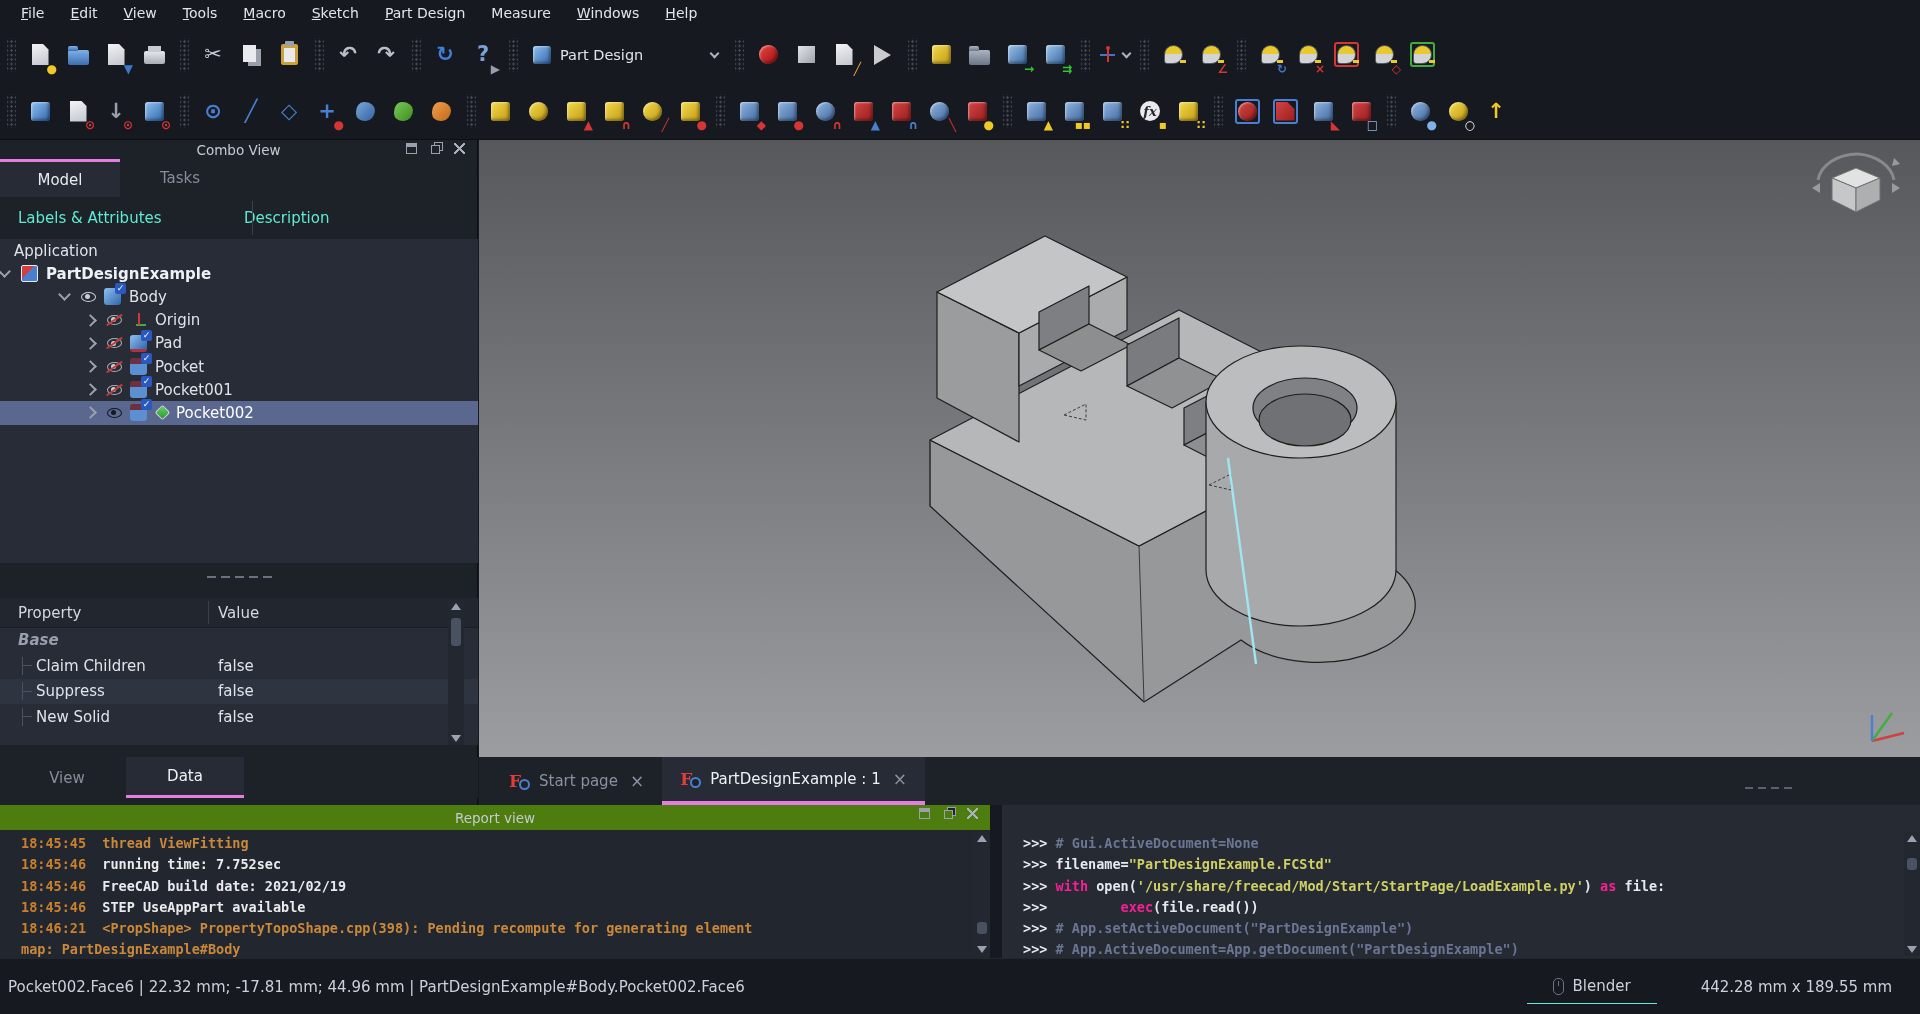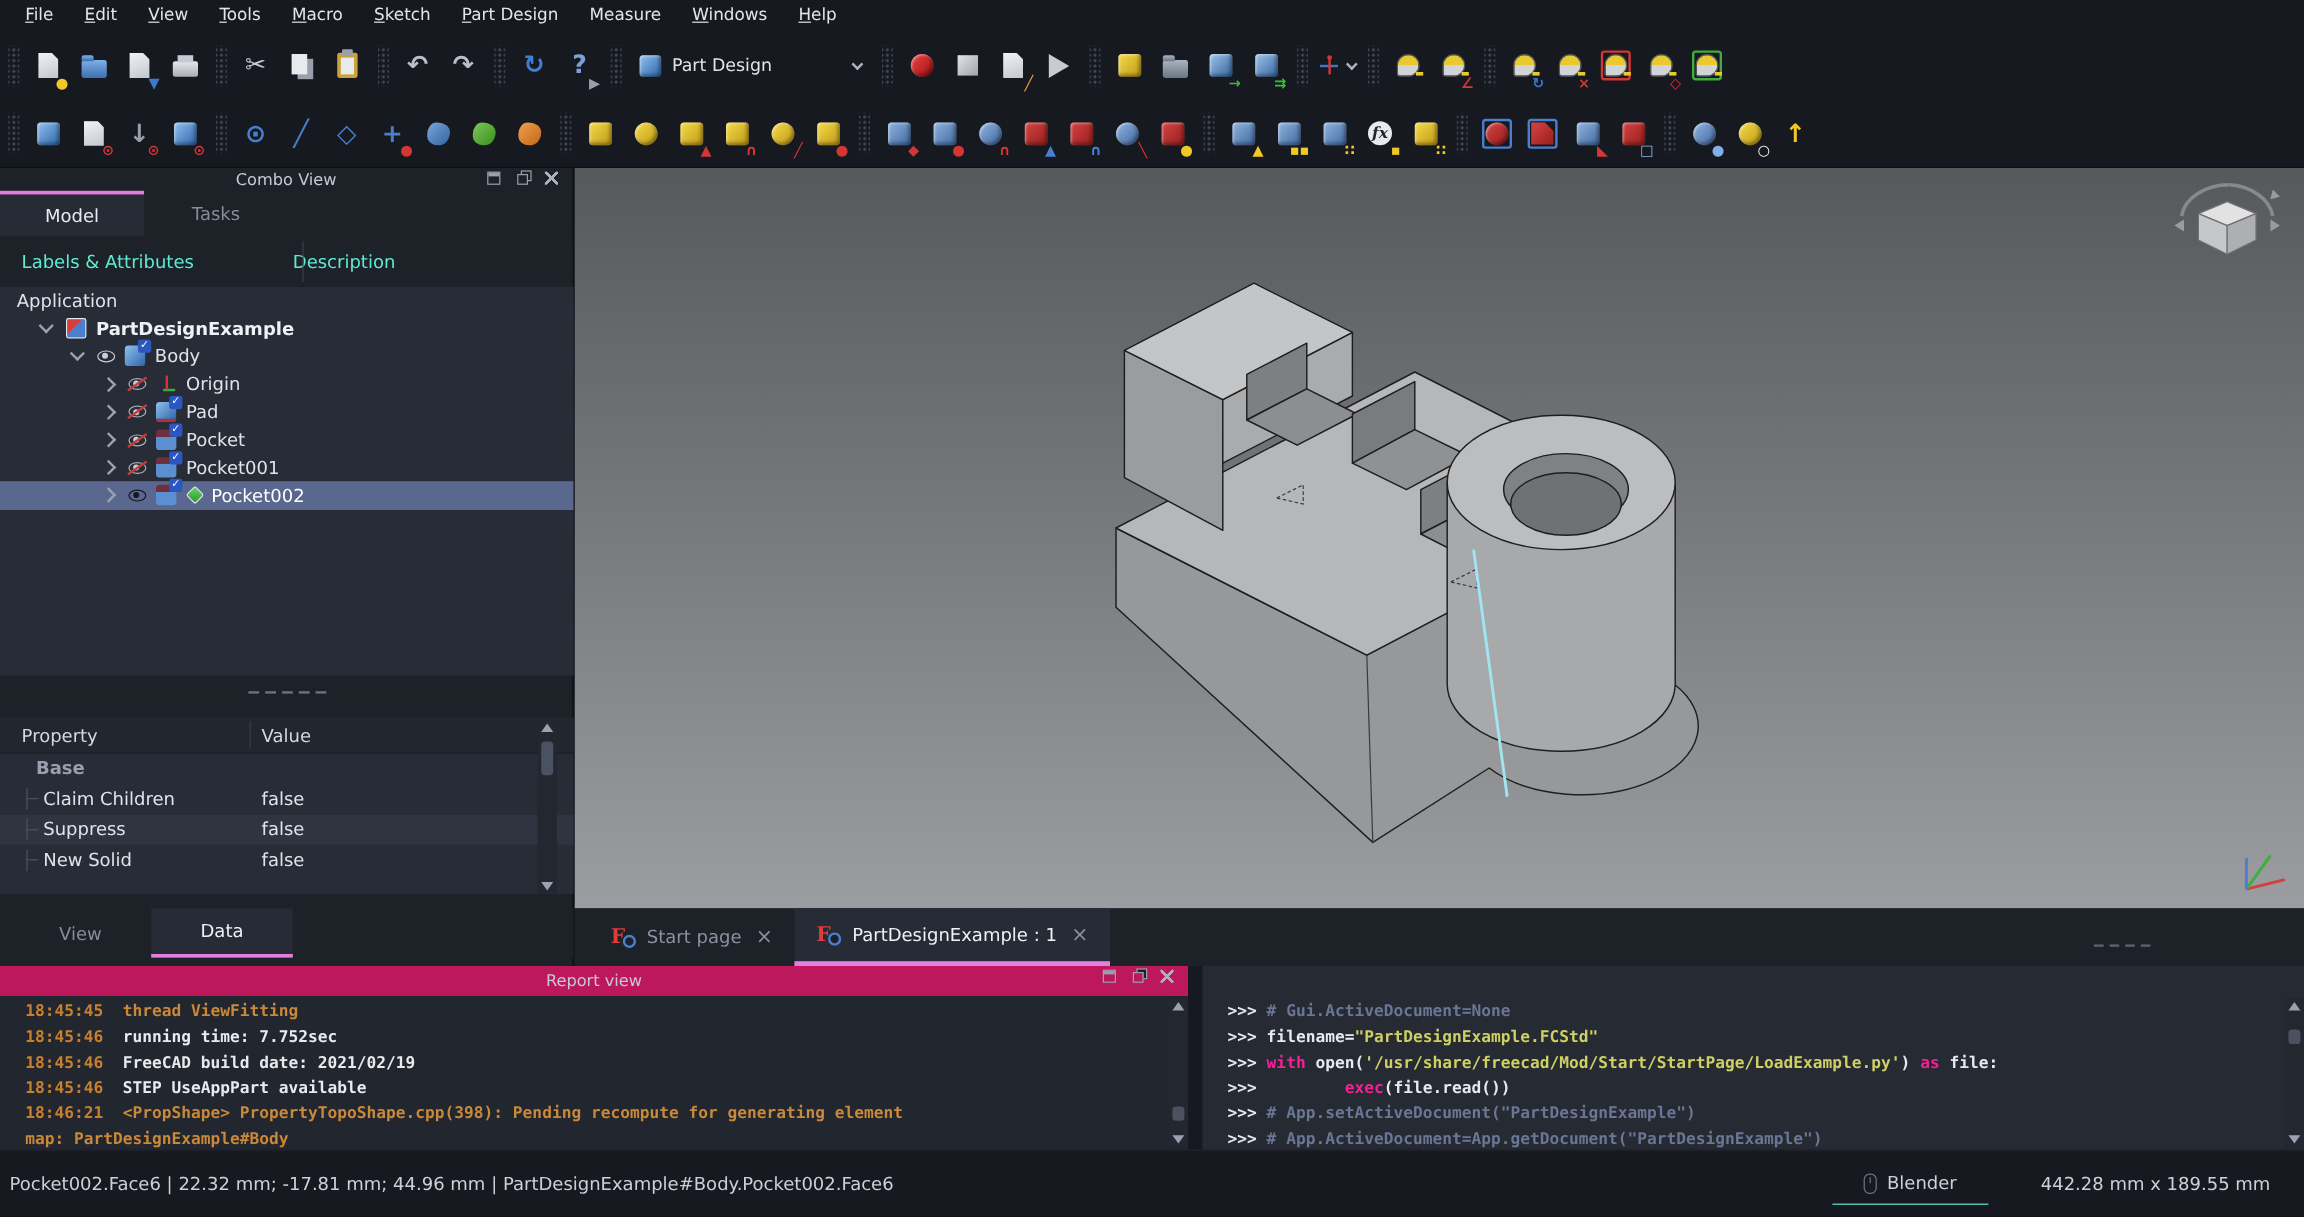--- a/index.html
+++ b/index.html
@@ -98,21 +98,21 @@
   .tag { width:11px; height:11px; margin:0 2px; background:linear-gradient(135deg,#63d463,#2a9a2a);
     border:1.4px solid #d8dce4; transform:rotate(45deg); border-radius:2px; flex:none; }
   .panel-splitter { position:absolute; left:0; top:431px; width:478px; height:12px; display:flex; align-items:center; justify-content:center; gap:5px; }
   .panel-splitter i { width:9px; height:2px; background:#6a7280; }
   
   #prop-table { position:absolute; left:0; top:458px; width:478px; height:147px; background:#272c36; font-size:15px; }
   .prop-head { position:relative; height:30px; display:flex; align-items:center; color:#d4d8e0; background:#22262e; border-bottom:1px solid #1a1d24; }
   .prop-head .c1 { padding-left:18px; width:208px; }
   .prop-head .vdiv { position:absolute; left:208px; top:3px; bottom:3px; width:1px; background:#3a3f4a; }
   .prop-head .c2 { padding-left:10px; }
-  .prop-group { height:25px; line-height:25px; padding-left:30px; font-weight:bold; color:#989fae; }
+  .prop-group { height:25px; line-height:25px; padding-left:18px; font-weight:bold; color:#989fae;font-style:italic; }
   .prop-row { display:flex; height:25.5px; align-items:center; }
   .prop-row.hl { background:#2e3440; }
   .prop-row .name { width:208px; padding-left:36px; color:#dfe3ea;
     background:linear-gradient(#4a5160,#4a5160) 22px 0/1px 100% no-repeat,
                linear-gradient(#4a5160,#4a5160) 22px 50%/10px 1px no-repeat; }
   .prop-row .val { padding-left:10px; color:#dfe3ea; }
   
   .vscroll { position:absolute; width:16px; background:#23272f; display:flex; flex-direction:column; align-items:center; justify-content:space-between; padding:3px 0; }
   .sb-arrow { width:0; height:0; border-left:5px solid transparent; border-right:5px solid transparent; }
   .sb-arrow.up { border-bottom:7px solid #9aa2b2; }
@@ -133,21 +133,21 @@
   .mdi-tab.active { background:#262b35; color:#eef1f5; border-bottom:4px solid #e57ee1; }
   .fc-icon { position:relative; width:18px; height:18px; color:#e03c3c; font-weight:bold; font-size:17px; line-height:18px; font-family:"DejaVu Serif",serif; }
   .fc-icon::after { content:''; position:absolute; right:-3px; bottom:0px; width:7px; height:7px; border:2px solid #4a7fd0; border-radius:50%; background:#1d2128; }
   .mdi-close { font-size:17px; color:#8a91a0; }
   .mdi-dashes { position:absolute; right:128px; top:30px; display:flex; gap:5px; }
   .mdi-dashes i { width:8px; height:2px; background:#5a6170; }
   
   .dock { position:absolute; top:805px; height:153px; background:#22262e; }
   #report-view { left:0; width:990px; }
   #python-console { left:1002px; width:918px; background:#262a33; }
-  .dock .dock-title { height:25px; background:#be185d; }
+  .dock .dock-title { height:25px; background:#4d7c0f; }
   .dock-body { position:absolute; left:0; right:20px; top:25px; bottom:0; padding:3px 0 0 21px; overflow:hidden;
     font-family:"DejaVu Sans Mono","Liberation Mono",monospace; font-size:13.5px; font-weight:bold; line-height:21.3px; white-space:pre; }
   .rp-time { color:#c9802e; }
   .rp-warn { color:#c9883a; }
   .rp-norm { color:#e8eaee; }
   .py-p { color:#e6e9ee; } .py-com { color:#6b7694;text-align:center; } .py-kw { color:#f81f96; } .py-str { color:#cfd063; } .py-n { color:#e6e9ee; }
   
   #statusbar { position:absolute; left:0; top:958px; width:1920px; height:56px; background:#16191f; border-top:1px solid #23262e;
     display:flex; align-items:center; font-size:15px; color:#ccd0d8; }
   #status-left { padding-left:8px; flex:1; }
@@ -447,21 +447,21 @@
       </div>
     <div class="tree-header">
       <span class="h1">Labels &amp; Attributes</span>
       <span class="vdiv"></span>
       <span class="h2">Description</span>
     </div>
     <div id="tree">
         <div class="tree-row" style="padding-left: 14px;">
           <span class="lbl">Application</span>
         </div>
-        <div class="tree-row" style="padding-left: 34px;">
+        <div class="tree-row" style="">
           <span class="exp down" style="margin-right: 12px;"></span>
           <span class="t-icon t-doc" style="margin-right: 8px;"></span>
           <span class="lbl bold">PartDesignExample</span>
         </div>
         <div class="tree-row" style="padding-left: 60px;">
           <span class="exp down" style="margin-right: 12px;"></span>
           <span class="eye" style="margin-right: 8px;"></span>
           <span class="t-icon t-body" style="margin-right: 8px;">
             <span class="chk">✓</span>
           </span>

